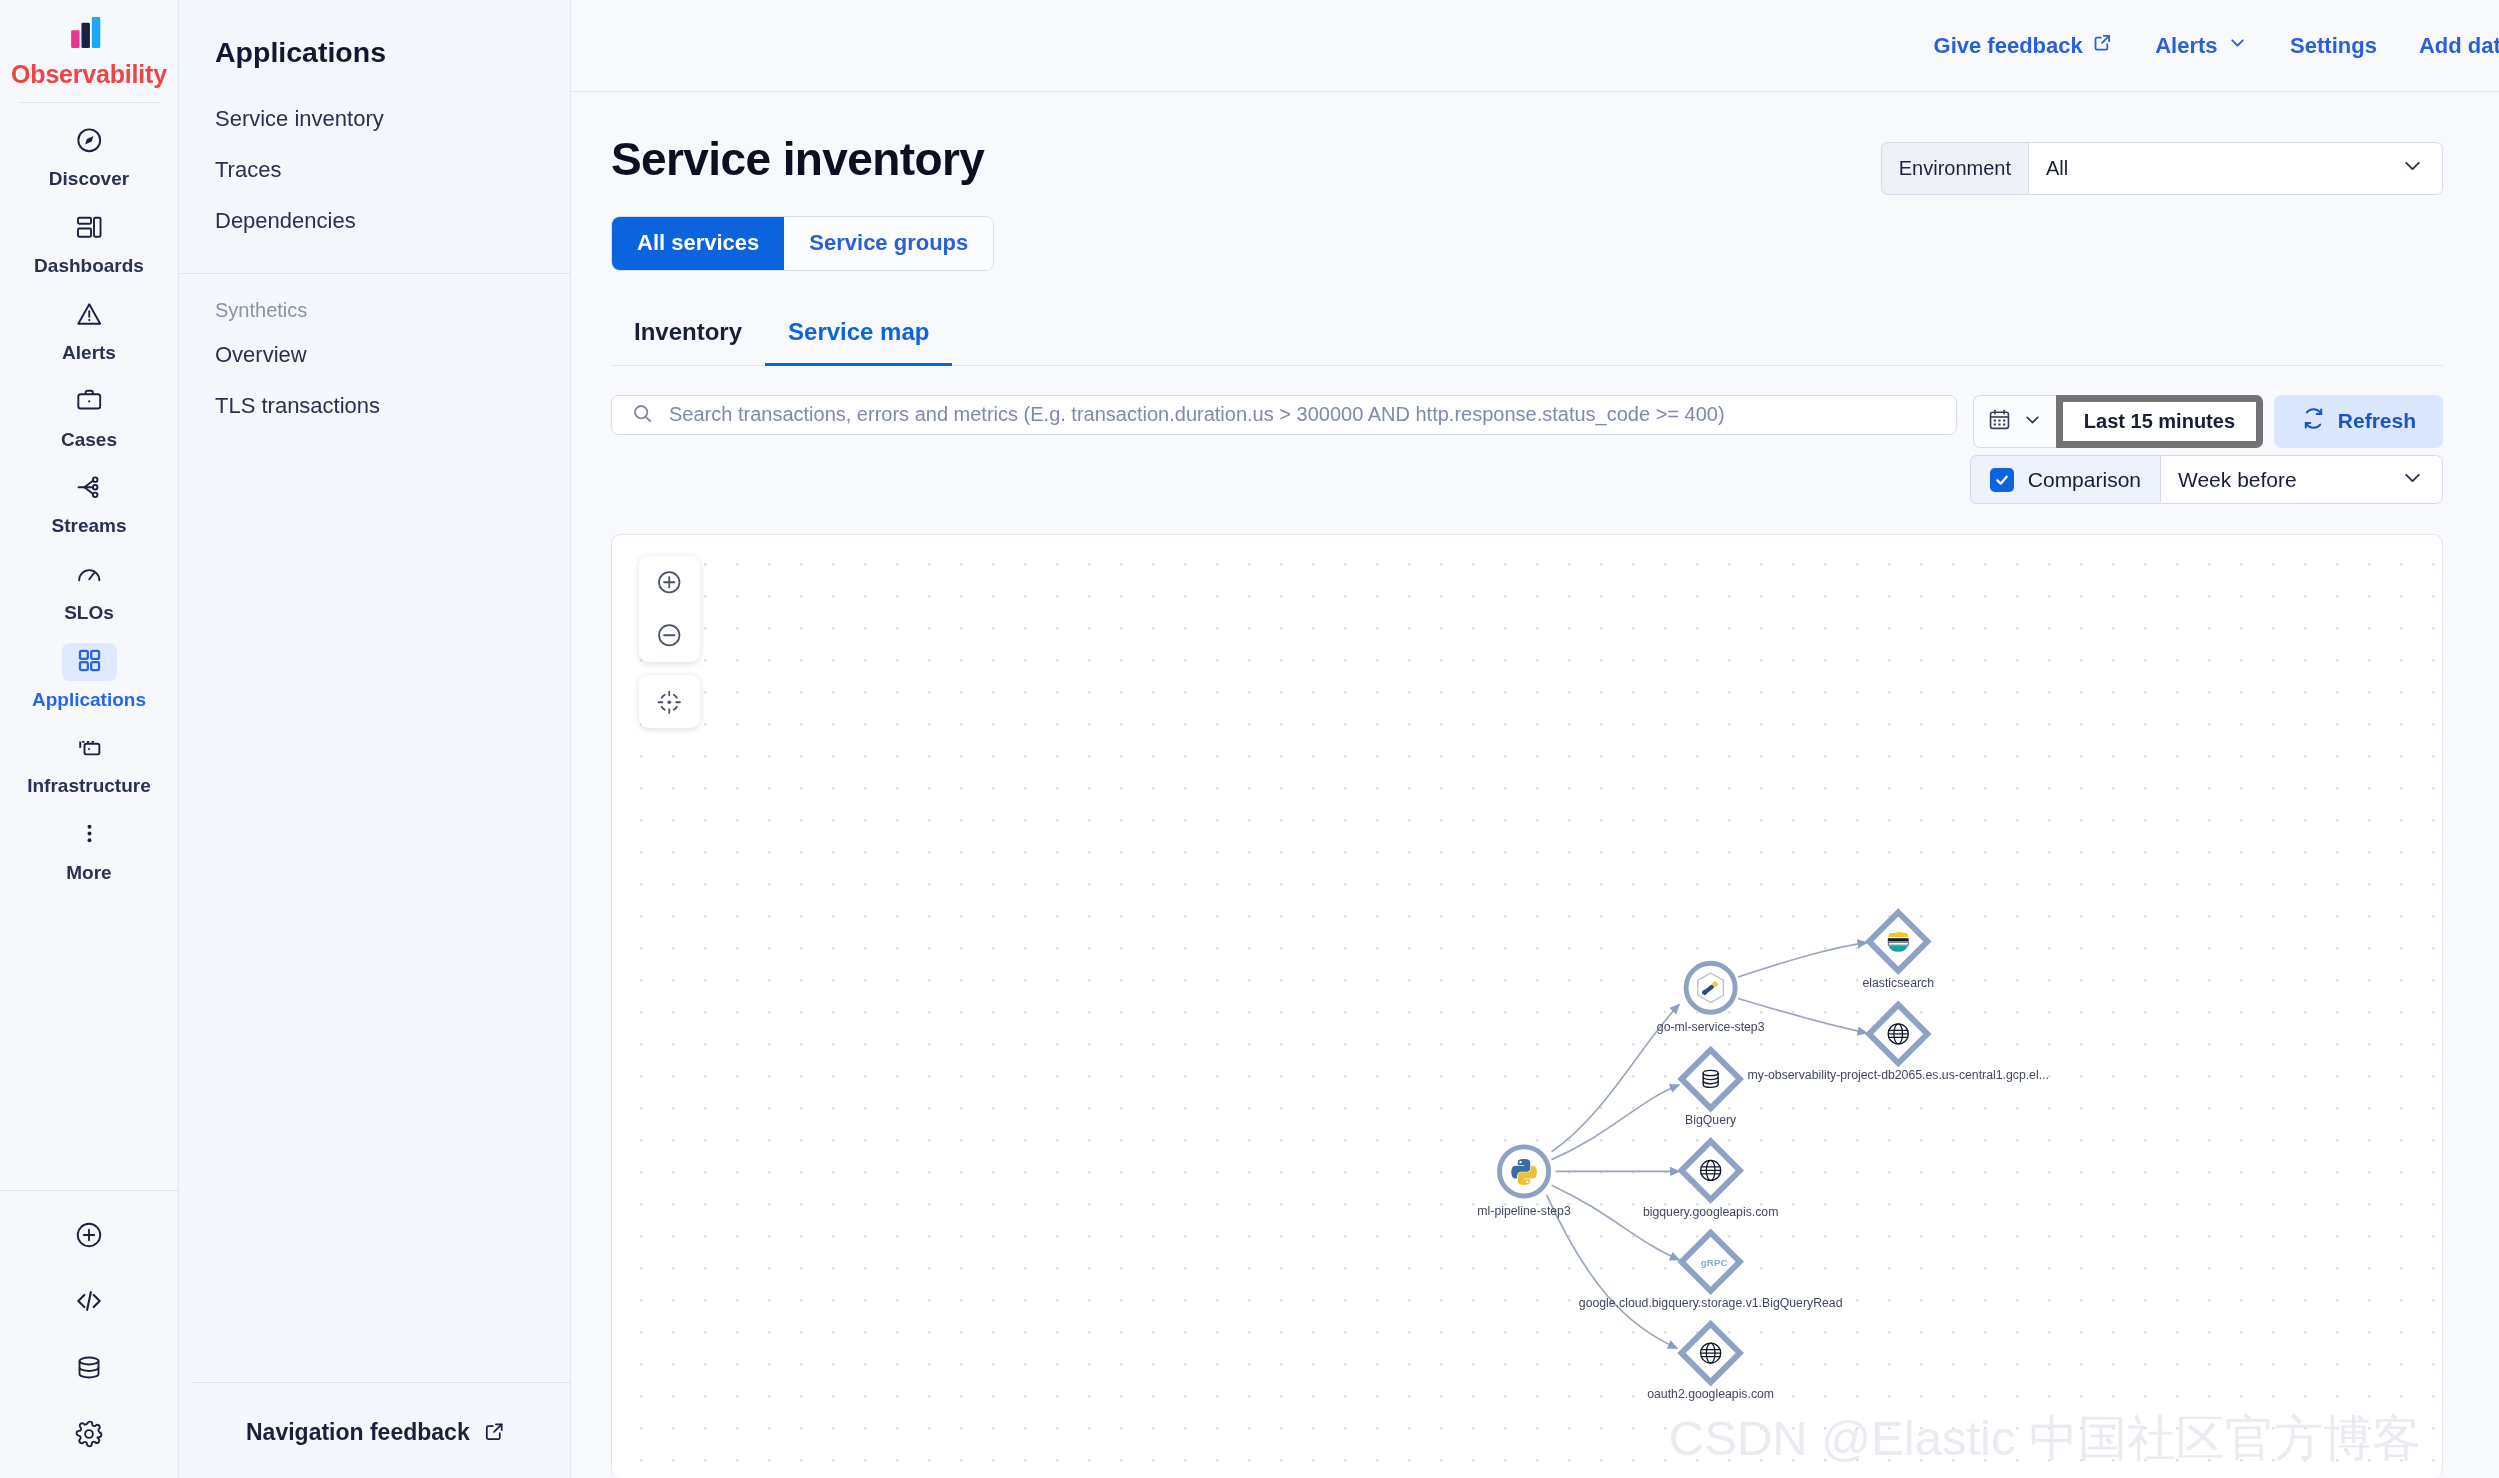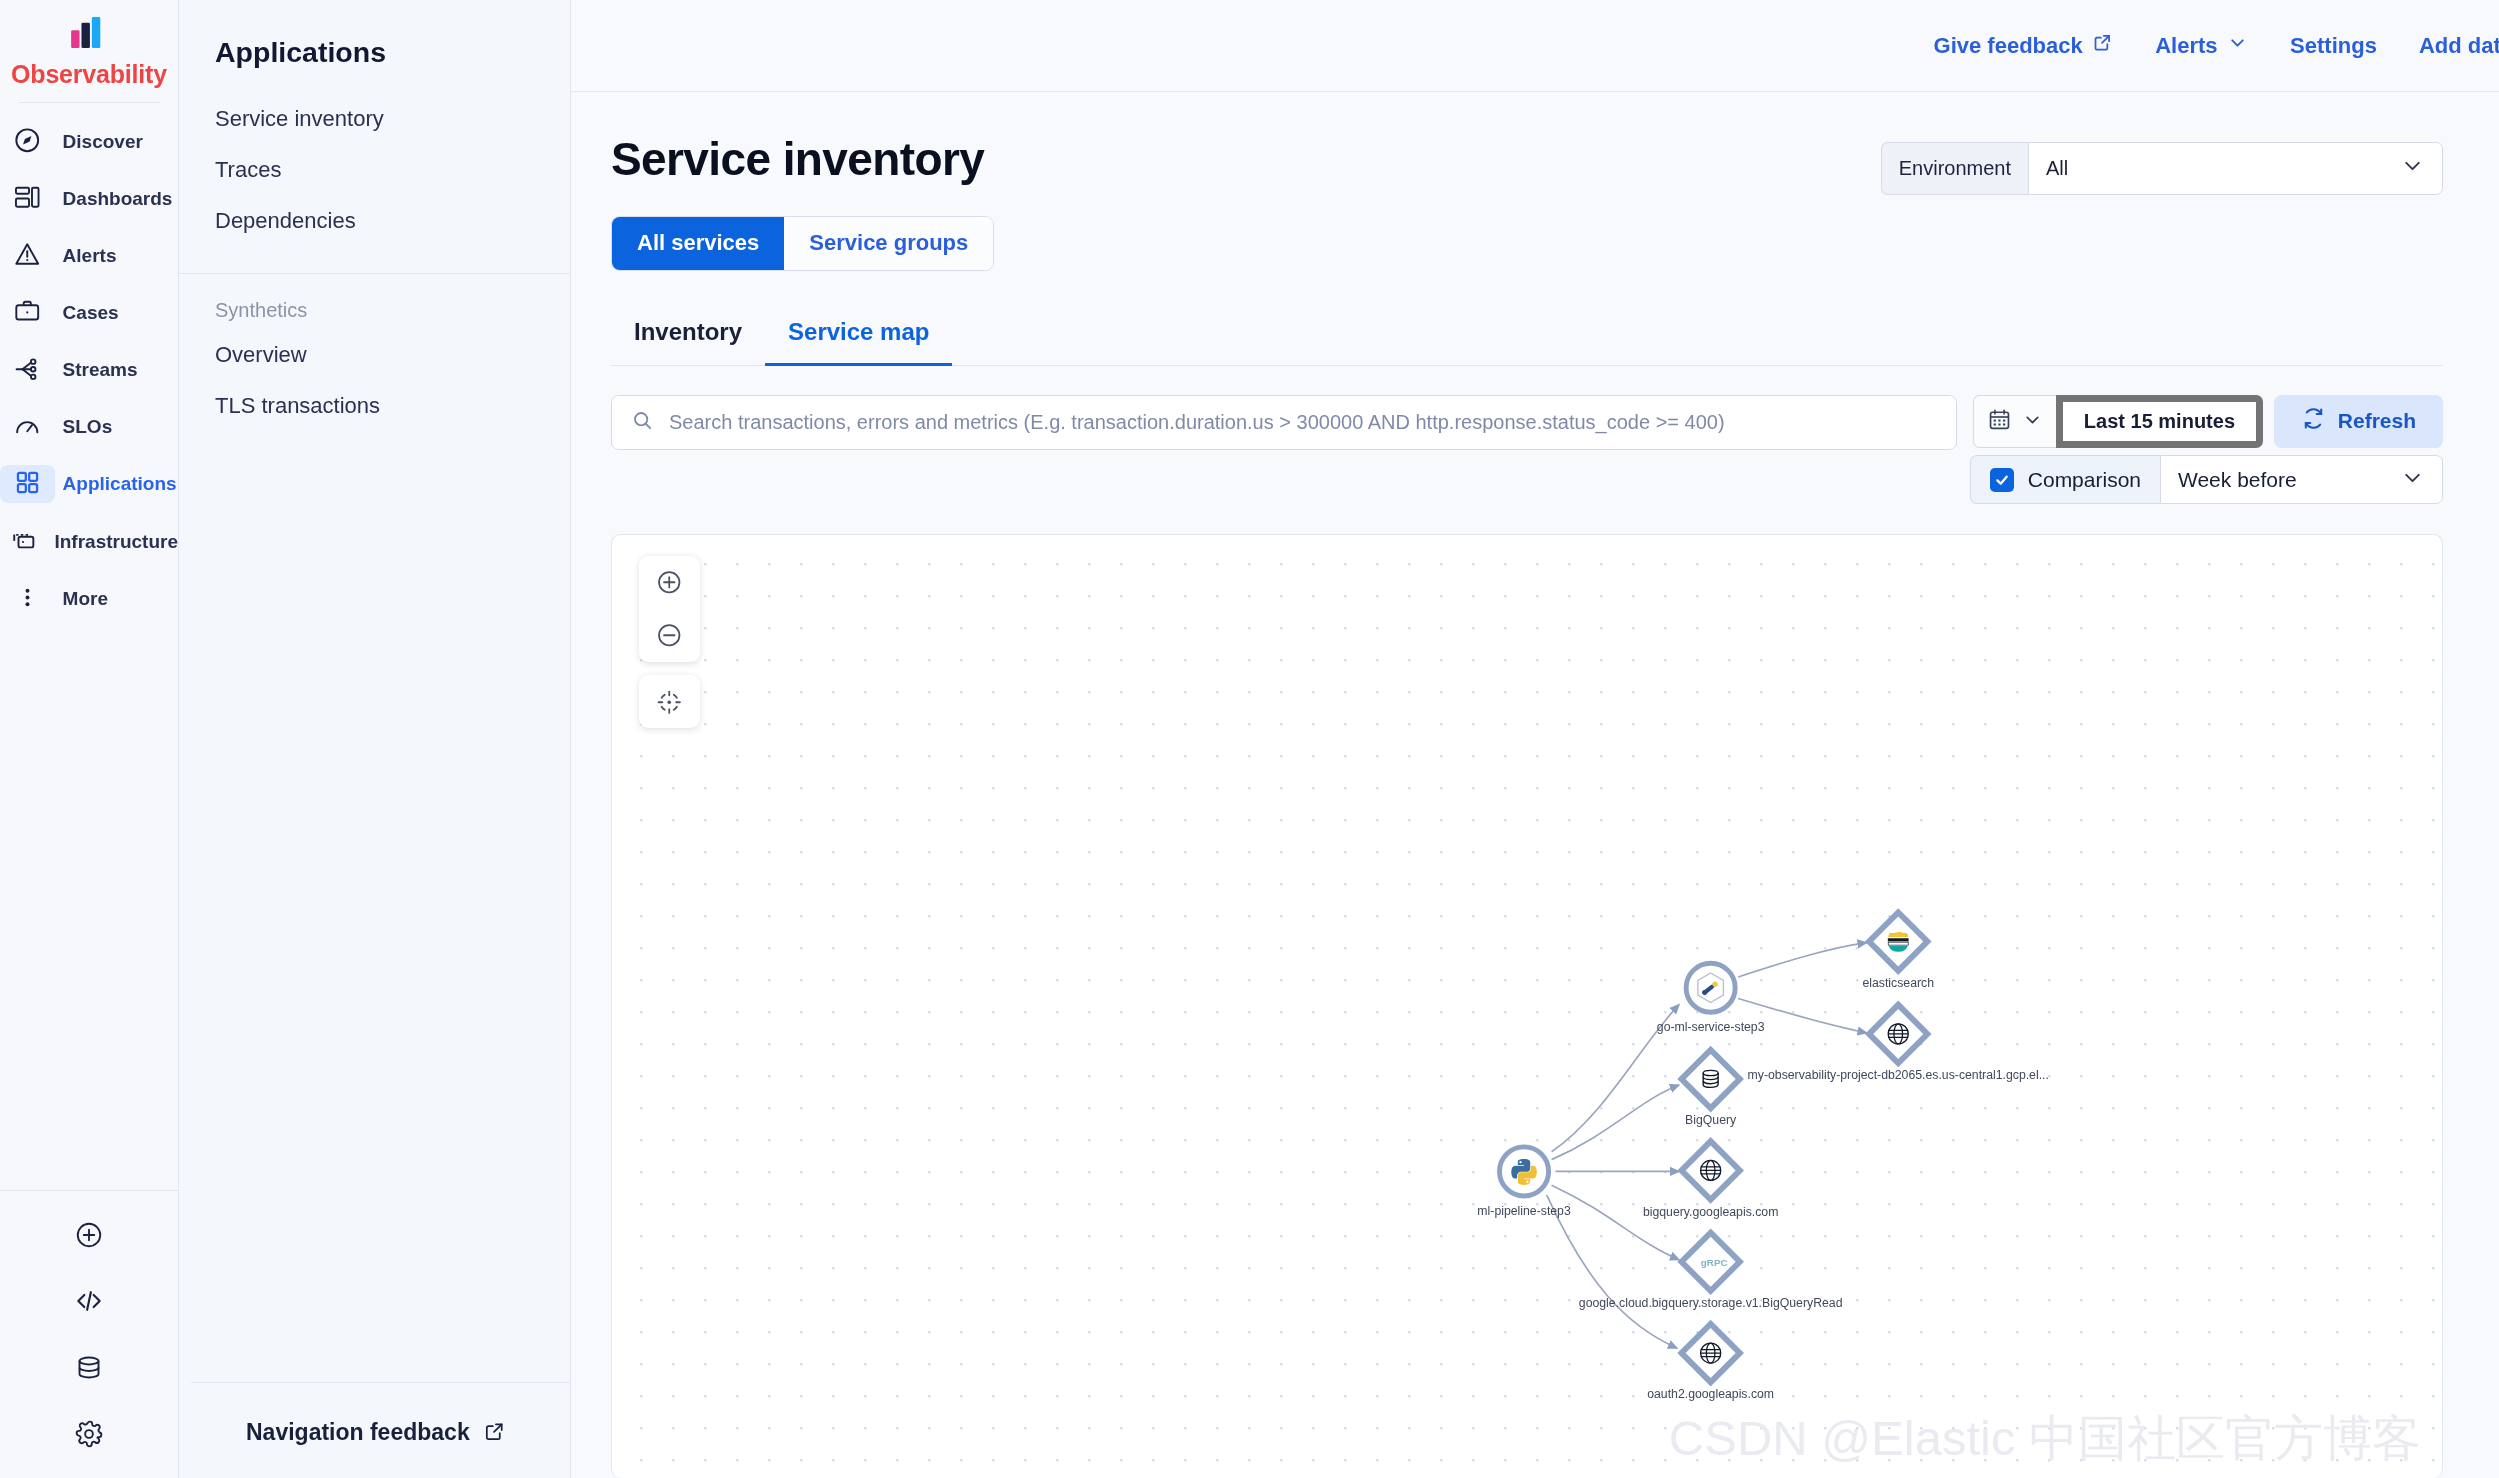--- a/index.html
+++ b/index.html
@@ -25,21 +25,21 @@
     display: flex; flex-direction: column; align-items: center; gap: 7.6px;
     width: 100%;
   }
   .rail-brand-label {
     font-size: 25px; font-weight: 700; color: #ef4444; letter-spacing: -0.2px;
   }
   .rail-sep { width: 141px; height: 1px; background: #e0e4ee; }
   .rail-items { width: 100%; padding-top: 9.5px; }
   .rail-item {
     width: 100%; padding: 10.5px 0 8.6px 0;
-    display: flex; align-items: center; gap: 7.6px;
+    display: flex; flex-direction: column; align-items: center; gap: 7.6px;
     cursor: pointer;
   }
   .rail-ico-box {
     width: 55px; height: 38px;
     display: flex; align-items: center; justify-content: center;
     border-radius: 7.6px;
   }
   .rail-item.active .rail-ico-box { background: #e0eaff; }
   .rail-label { font-size: 19px; color: #2a3151; font-weight: 600; }
   .rail-item.active .rail-label { color: #2864e8; }
@@ -143,21 +143,21 @@
   .tab {
     font-size: 24px; font-weight: 700; color: #1a2038;
     padding: 9.5px 23px 17px 23px; cursor: pointer;
     border-bottom: 3.8px solid transparent; margin-bottom: -1px;
   }
   .tab.active { color: #0b64dd; border-bottom-color: #0b64dd; }
 
   
   .qrow { display: flex; align-items: flex-start; padding: 28.5px 57px 0 40px; gap: 13.3px; }
   .qbar {
-    flex: 1 1 auto; height: 55px; background: #fff;
+    flex: 1 1 auto; height: 40px; background: #fff;
     border: 1px solid #d5dae6; border-radius: 7.6px;
     display: flex; align-items: center; gap: 15px; padding: 0 19px;
     overflow: hidden;
   }
   .qbar-ph {
     font-size: 20px; color: #7f8aa8; white-space: nowrap; overflow: hidden;
   }
   .qright { display: flex; flex-direction: column; gap: 7.6px; align-items: flex-end; }
   .qright-top { display: flex; align-items: stretch; height: 53px; }
   .dt-ico {

